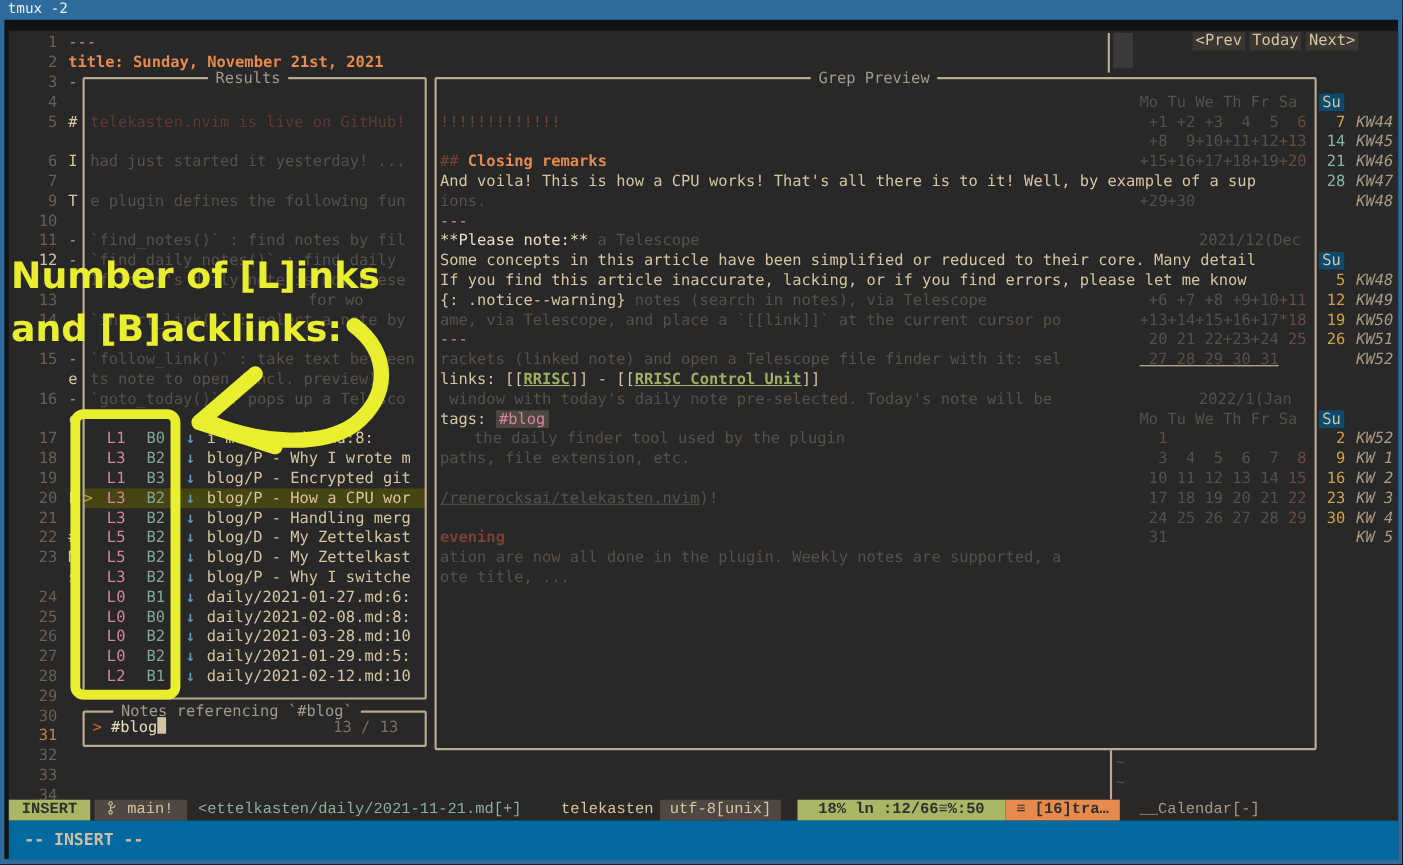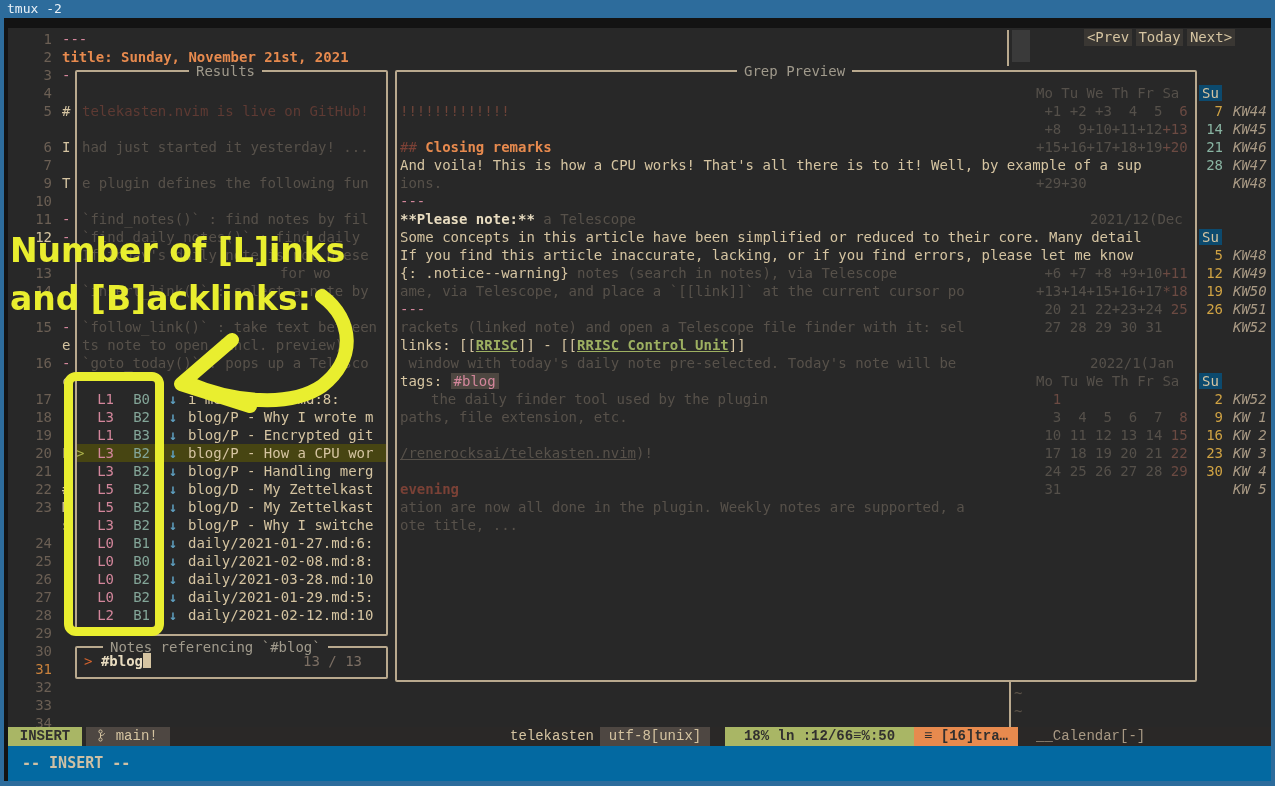--- a/index.html
+++ b/index.html
@@ -6,21 +6,21 @@
   .screen{position:relative;width:1275px;height:786px;background:#2d6c9c;overflow:hidden;
           font-family:"DejaVu Sans Mono",monospace;font-size:14px;line-height:18px;color:#d5c4a1;}
   .titlebar{position:absolute;left:0;top:0;width:100%;height:18px;background:#2d6c9c;
             color:#eaf1f7;font-size:13px;line-height:18px;padding-left:7px;box-sizing:border-box;}
   .gap{position:absolute;left:4px;top:18px;width:1267px;height:763px;background:#131313;}
   .vim{position:absolute;left:8px;top:28px;width:1263px;height:753px;background:#282828;}
   .abs{position:absolute;white-space:pre;}
   
   .tan{color:#d5c4a1}.pink{color:#d3869b}.orangeb{color:#e78a4e;font-weight:bold}
   .dim{color:#57514a}.gdimred{color:#5e3a33}.dimred{color:#6e4338}.dimred2{color:#7a4136}
-  .whiteb{color:#e8dcc0;font-weight:bold}
+  .whiteb{color:#e8dcc0;font-weight:normal}
   .green{color:#9db061;font-weight:bold;text-decoration:underline}
   .tag{color:#d3869b;background:#4e4741;padding:0 3px}
   .dimu{color:#57514a;text-decoration:underline}
   .b{font-weight:bold}
   .num{color:#6b5f54}.numcur{color:#d5c4a1}.numcur2{color:#c8813c}
   .gutter-num{position:absolute;left:8px;width:44px;text-align:right;white-space:pre;}
   
   .panel{position:absolute;border:2px solid #b9a98e;border-radius:2px;background:transparent;box-sizing:border-box;}
   .panel-title{position:absolute;top:-10px;background:#282828;padding:0 7px;color:#a09a8c;white-space:pre;}
   
@@ -270,21 +270,21 @@
       <div class="cal-kw" style="top: 246px;">KW48</div>
       <div class="abs" style="left: 1036px; top: 264px;"><span class="cal-dim"> +6 +7 +8 +9+10</span><span class="cal-sa">+11</span></div>
       <div class="cal-su su-gold" style="left: 1199px; top: 264px; position: absolute;">12</div>
       <div class="cal-kw" style="top: 264px;">KW49</div>
       <div class="abs" style="left: 1036px; top: 282px;"><span class="cal-dim">+13+14+15+16+17</span><span class="cal-sa">*18</span></div>
       <div class="cal-su su-gold" style="left: 1199px; top: 282px; position: absolute;">19</div>
       <div class="cal-kw" style="top: 282px;">KW50</div>
       <div class="abs" style="left: 1036px; top: 300px;"><span class="cal-dim"> 20 21 22+23+24</span><span class="cal-sa"> 25</span></div>
       <div class="cal-su su-gold" style="left: 1199px; top: 300px; position: absolute;">26</div>
       <div class="cal-kw" style="top: 300px;">KW51</div>
-      <div class="abs" style="left: 1036px; top: 318px;"><span class="cal-dim"> 27 28 29 30 31</span></div>
+      <div class="abs" style="left: 1036px; top: 318px; text-decoration: underline;"><span class="cal-dim"> 27 28 29 30 31</span></div>
       <div class="cal-kw" style="top: 318px;">KW52</div>
       <div class="abs cal-dim" style="left: 1090px; top: 354px;">2022/1(Jan</div>
       <div class="abs cal-dim" style="left: 1036px; top: 372px;">Mo Tu We Th Fr Sa</div>
       <div class="abs" style="left: 1199px; top: 372px;"><span class="cal-suhdr">Su</span></div>
       <div class="abs" style="left: 1036px; top: 390px;"><span class="cal-dim"></span><span class="cal-sa">  1</span></div>
       <div class="cal-su su-gold" style="left: 1199px; top: 390px; position: absolute;">2</div>
       <div class="cal-kw" style="top: 390px;">KW52</div>
       <div class="abs" style="left: 1036px; top: 408px;"><span class="cal-dim">  3  4  5  6  7</span><span class="cal-sa">  8</span></div>
       <div class="cal-su su-gold" style="left: 1199px; top: 408px; position: absolute;">9</div>
       <div class="cal-kw" style="top: 408px;">KW 1</div>
@@ -323,20 +323,21 @@
     <div class="abs" style="right:24px;top:4px;color:#7c6f64;">13 / 13</div>
   </div>
 
   <div class="statusline">
     <div class="sseg mode">INSERT</div>
     <div class="sseg branch"><span><svg width="9" height="13" viewBox="0 0 9 13" style="vertical-align:-2px">
             <circle cx="2.5" cy="2.5" r="1.6" fill="none" stroke="#d5c4a1"></circle>
             <circle cx="2.5" cy="10.5" r="1.6" fill="none" stroke="#d5c4a1"></circle>
             <path d="M2.5 4.1 v4.8 M2.5 6.5 c4 0 4 -2.5 4 -2.5" fill="none" stroke="#d5c4a1"></path>
           </svg></span> <span>main!</span></div>
+    <div class="sseg file">&lt;ettelkasten/daily/2021-11-21.md[+]</div>
     <div class="sseg plugin">telekasten</div>
     <div class="sseg enc">utf-8[unix]</div>
     <div class="sseg pos">18% ln :12/66≡%:50</div>
     <div class="sseg bufseg">≡ [16]tra…</div>
     <div class="sseg calseg">__Calendar[-]</div>
   </div>
   <div class="bottomstrip">
     <div class="cmdline">-- INSERT --</div>
   </div>
 

